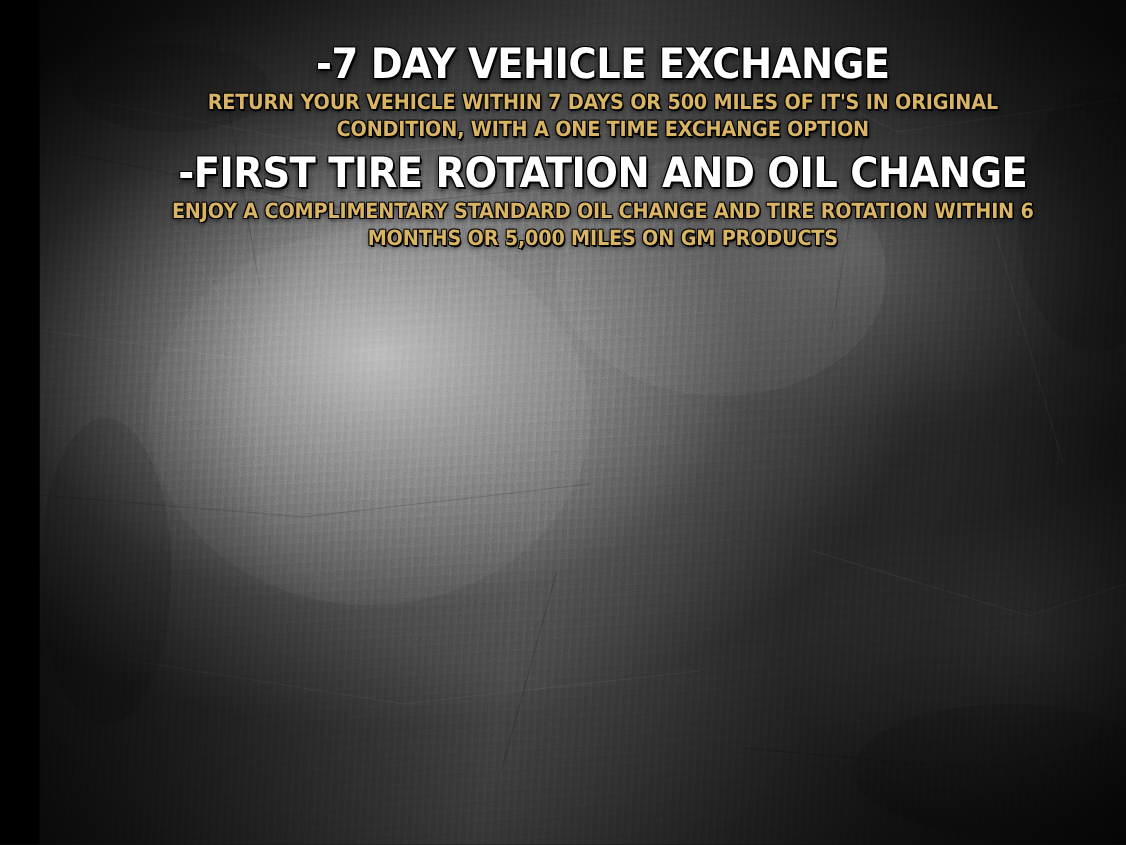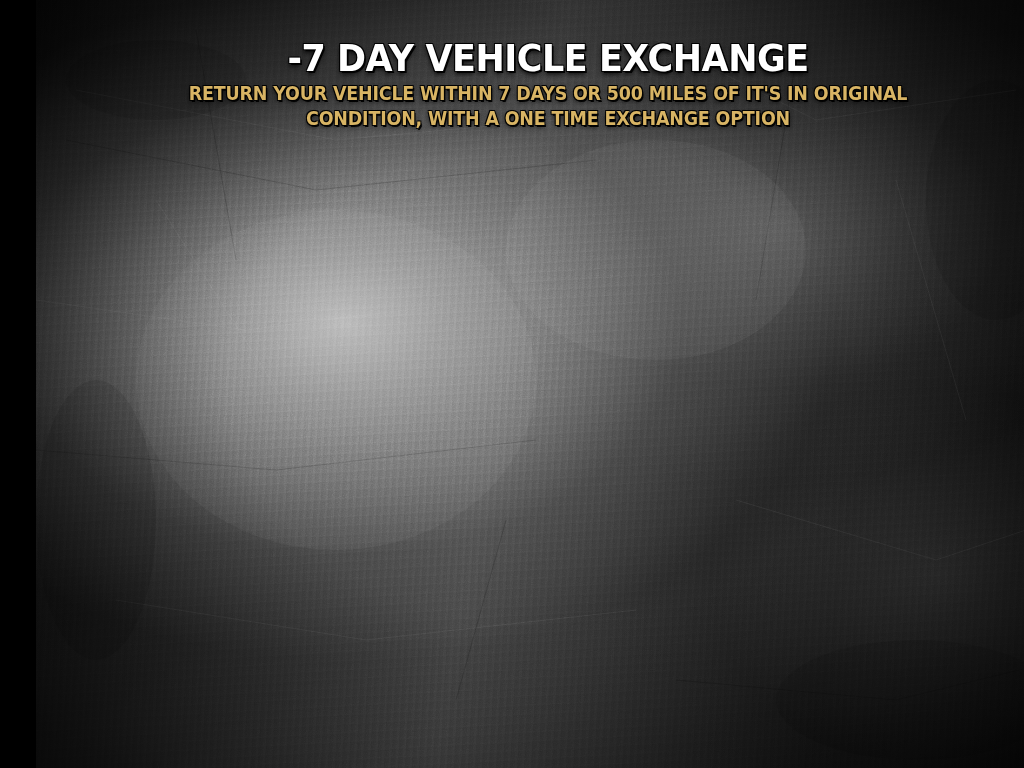--- a/index.html
+++ b/index.html
@@ -158,15 +158,19 @@
 
     <div class="benefit">
       <div class="b-title">-7 DAY VEHICLE EXCHANGE</div>
       <div class="b-desc">RETURN YOUR VEHICLE WITHIN 7 DAYS OR 500 MILES OF IT'S IN ORIGINAL CONDITION, WITH A ONE TIME EXCHANGE OPTION</div>
     </div>
 
 
 
 
 
+    <div class="benefit">
+      <div class="b-title">-FIRST TIRE ROTATION AND OIL CHANGE</div>
+      <div class="b-desc">ENJOY A COMPLIMENTARY STANDARD OIL CHANGE AND TIRE ROTATION WITHIN 6 MONTHS OR 5,000 MILES ON GM PRODUCTS</div>
+    </div>
 
   </div>
 </div>
 
 </body></html>

